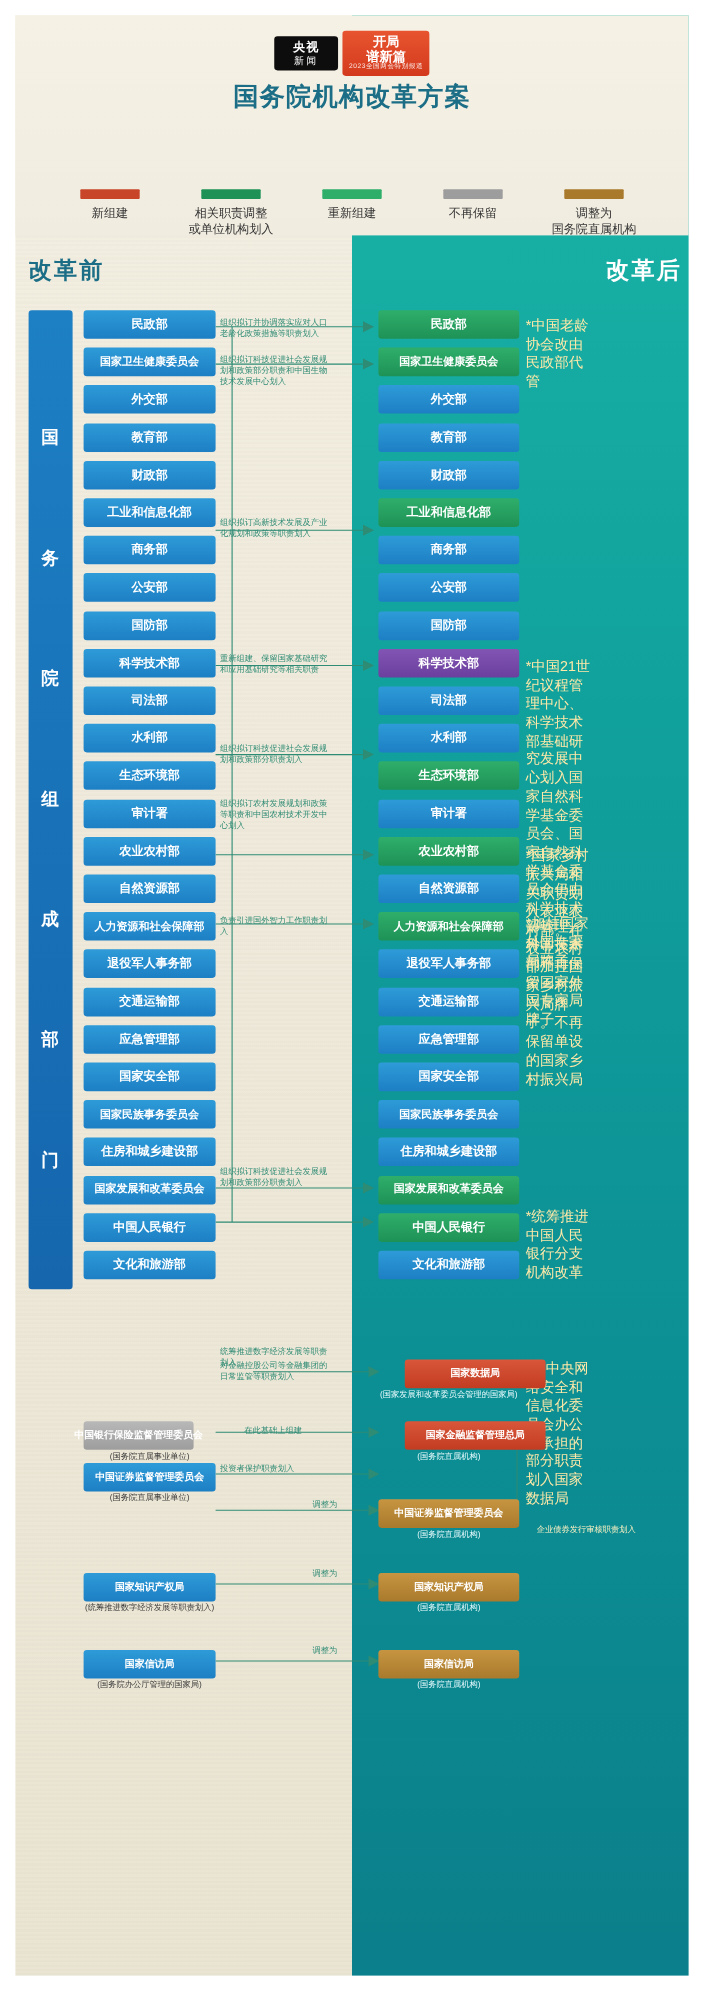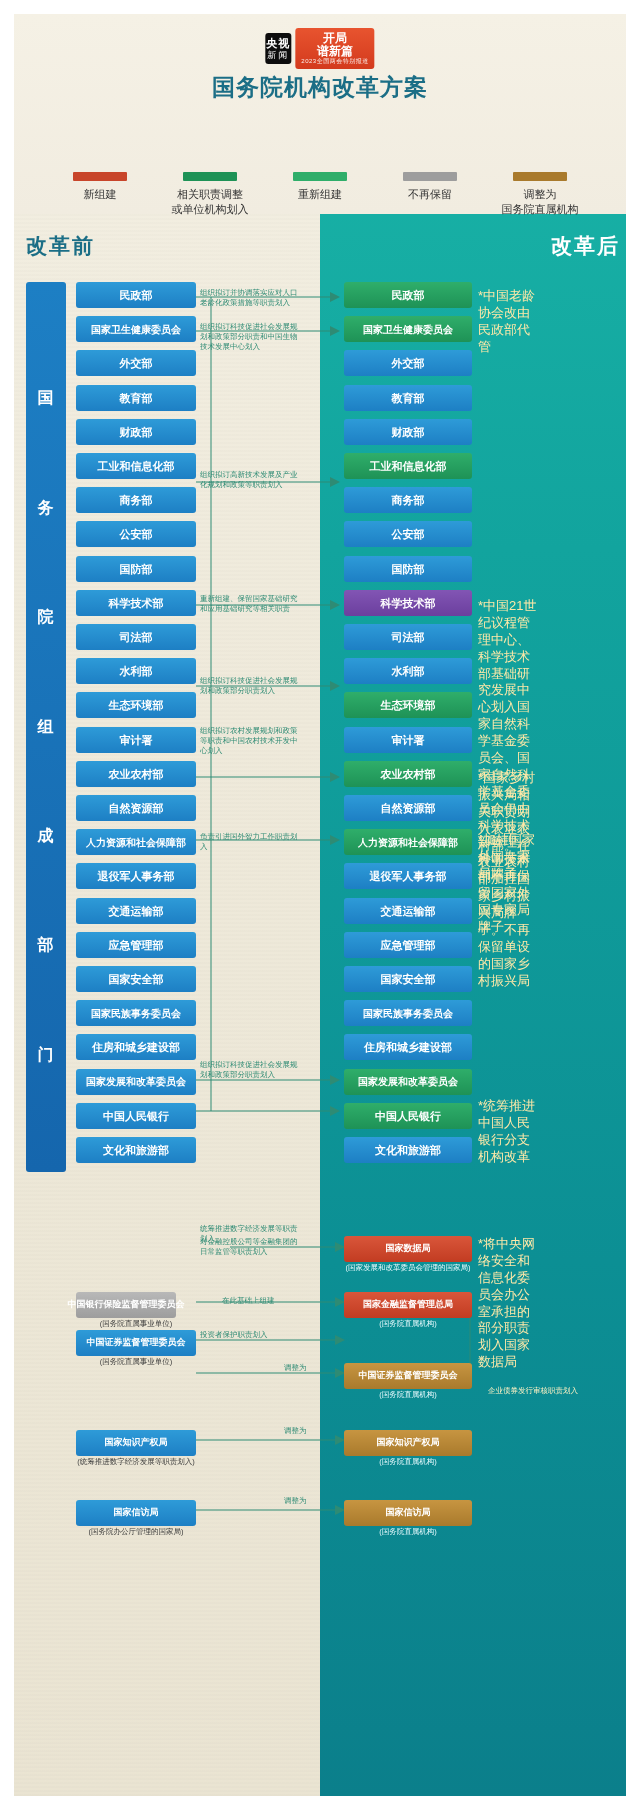--- a/index.html
+++ b/index.html
@@ -31,21 +31,21 @@
   
   .header {
     position:absolute; left:14px; top:14px; width:612px; height:200px;
     background:linear-gradient(180deg,#f5f1e5 0%, #f1ece0 100%);
   }
   .logo-wrap{
     position:absolute; left:50%; top:14px; transform:translateX(-50%);
     display:flex; align-items:center; gap:4px;
   }
   .logo-cctv{
-    background:#0d0d0d; color:#fff; padding:4px 1px; border-radius:3px;
+    background:#0d0d0d; color:#fff; padding:4px 17px; border-radius:3px;
     font-size:11px; line-height:1.15; text-align:center; font-weight:bold;
     letter-spacing:1px;
   }
   .logo-cctv .l2{ font-size:9px; letter-spacing:2px; font-weight:normal;}
   .logo-badge{
     background:linear-gradient(180deg,#e8542f,#d33a1d); color:#fff;
     padding:4px 6px; border-radius:3px; text-align:center;
     font-size:12px; font-weight:bold; line-height:1.1;
   }
   .logo-badge .sub{ font-size:6px; font-weight:normal; opacity:.9; letter-spacing:.5px;}
@@ -87,21 +87,21 @@
     color:#fff; font-size:11px; font-weight:bold;
     text-align:center; line-height:1.1;
     padding:0 2px;
     white-space:nowrap;
   }
   .box.small{ font-size:10px; }
   .box.xsmall{ font-size:9px; }
   .b-blue{ background:linear-gradient(180deg,#2e9bd8,#1d7fc4); }
   .b-green{ background:linear-gradient(180deg,#2fae6a,#1e9256); }
   .b-purple{ background:linear-gradient(180deg,#8255b4,#6b3f9e); }
-  .b-red{ background:linear-gradient(180deg,#d9563a,#c23c22); }
+  .b-red{ background:linear-gradient(180deg,#d9563a,#c23c22);margin-left:24px; }
   .b-gray{ background:linear-gradient(180deg,#b8b8b8,#9d9d9d); }
   .b-gold{ background:linear-gradient(180deg,#c79541,#a97a2c); }
   .sub-note{
     position:absolute; font-size:7.5px; color:#3a3a3a; text-align:center;
     width:190px; line-height:1.25;
   }
   .sub-note.white{ color:#eafcff; }
   .anno{
     position:absolute; font-size:7.5px; color:#2e8b74; line-height:1.35;
     width:104px; text-align:left;

